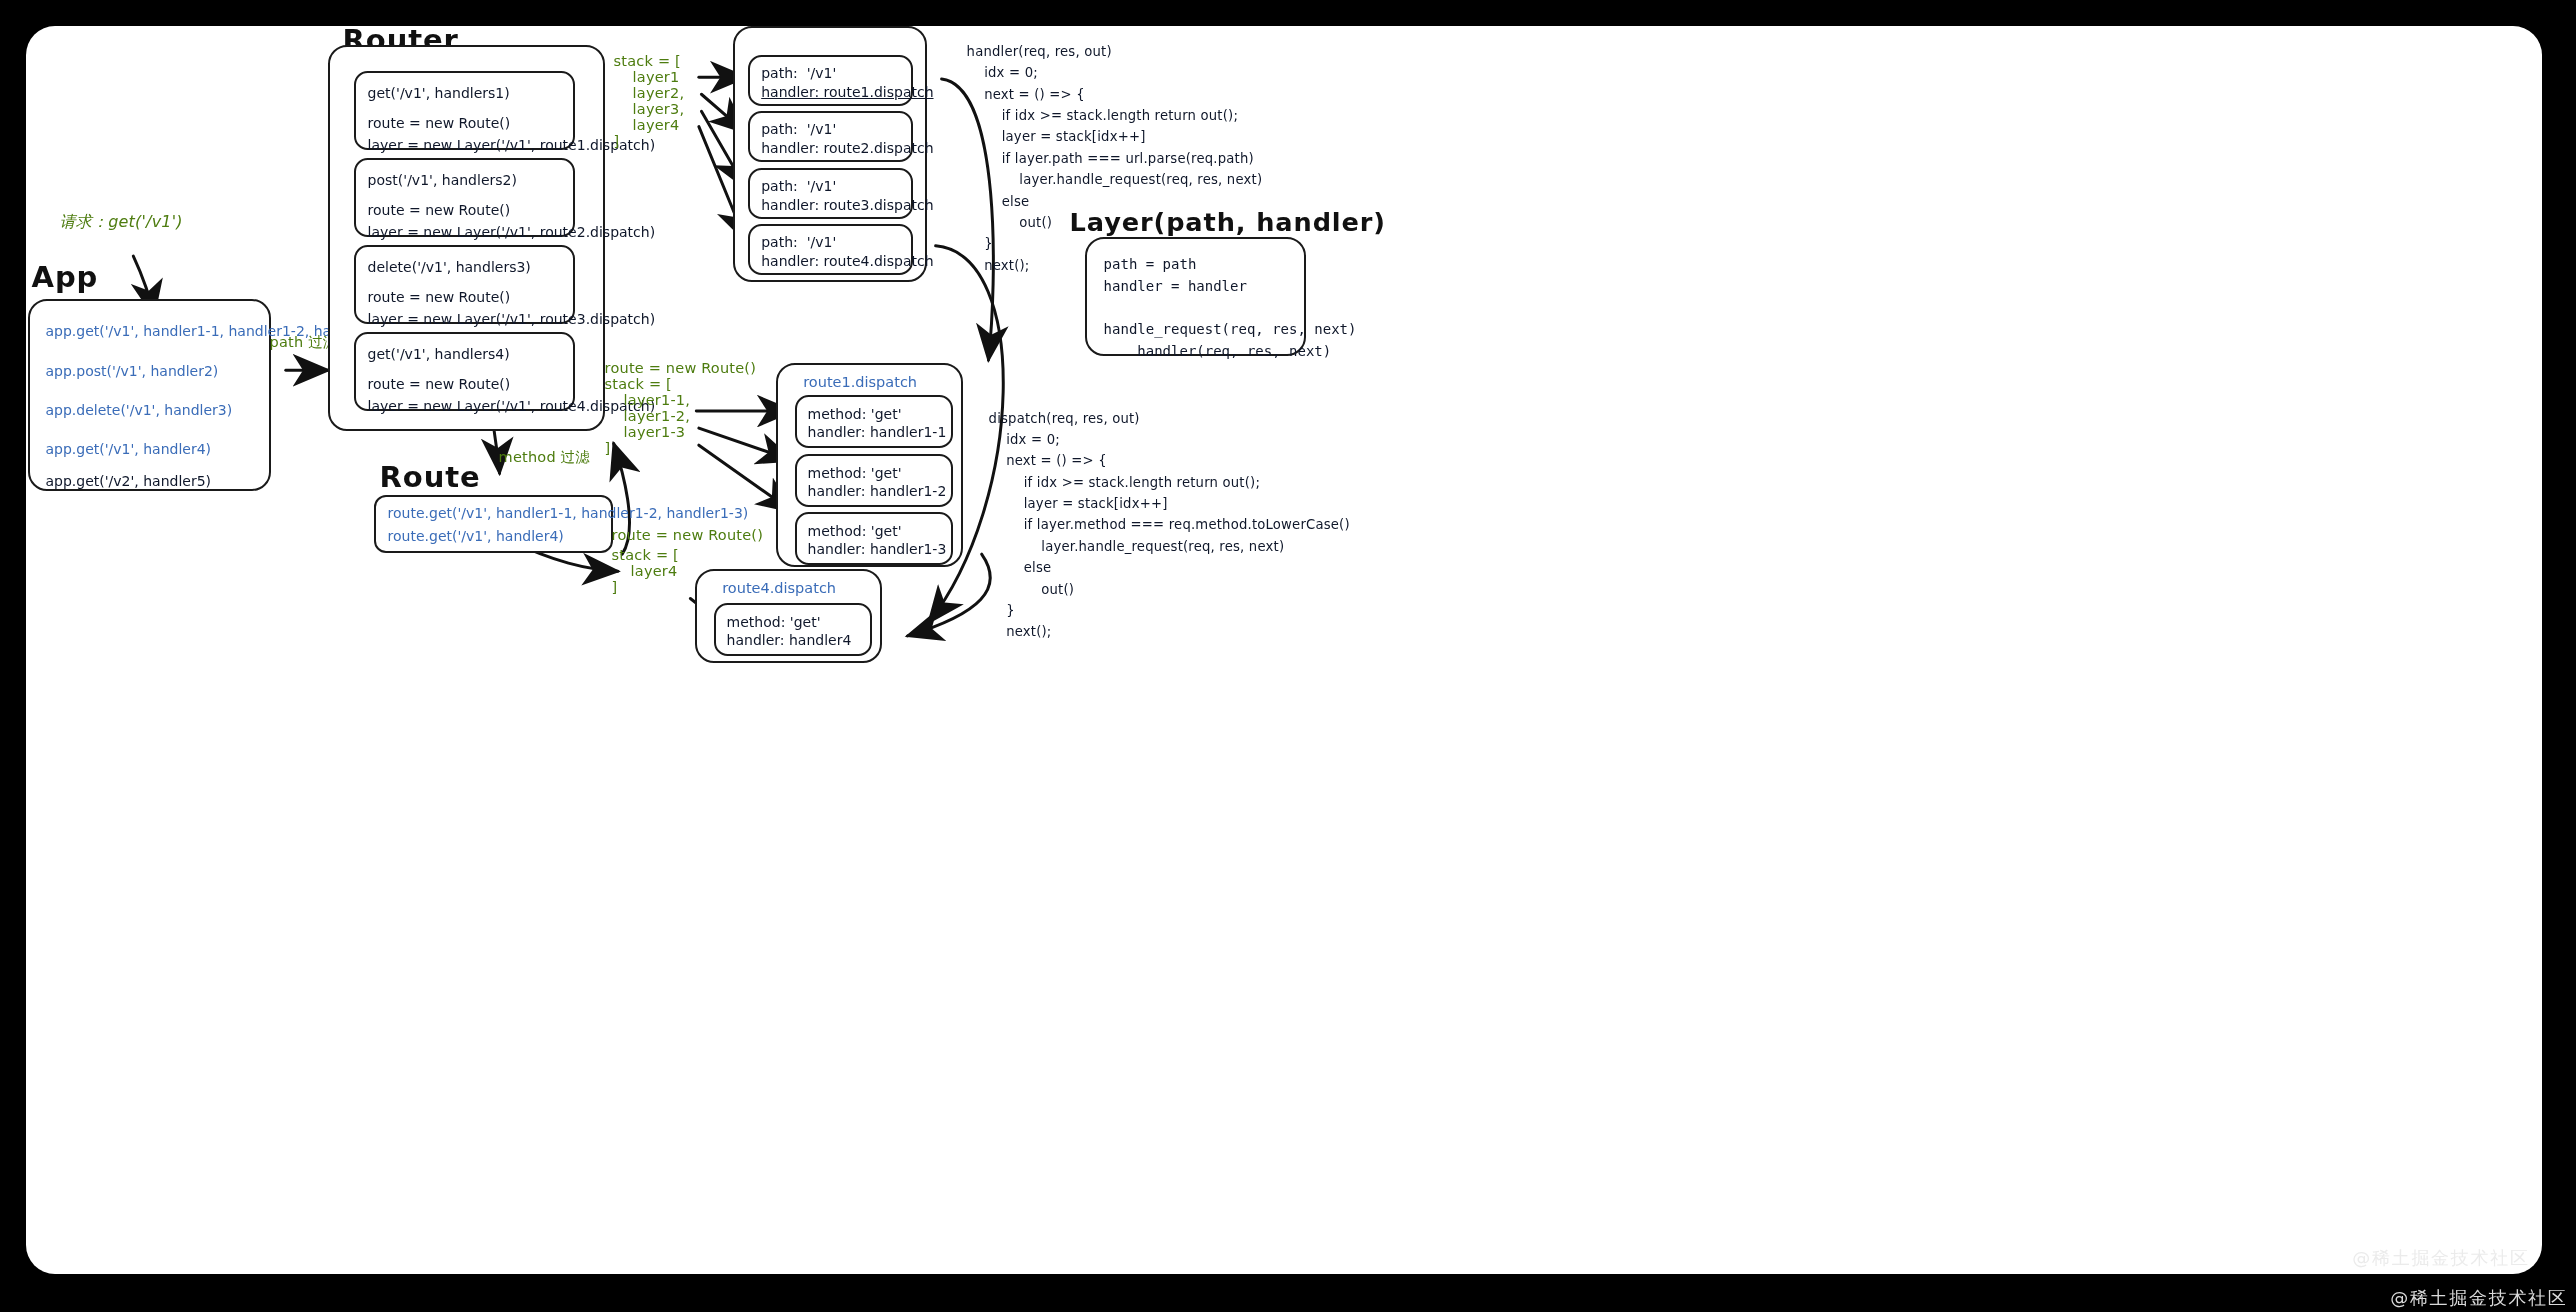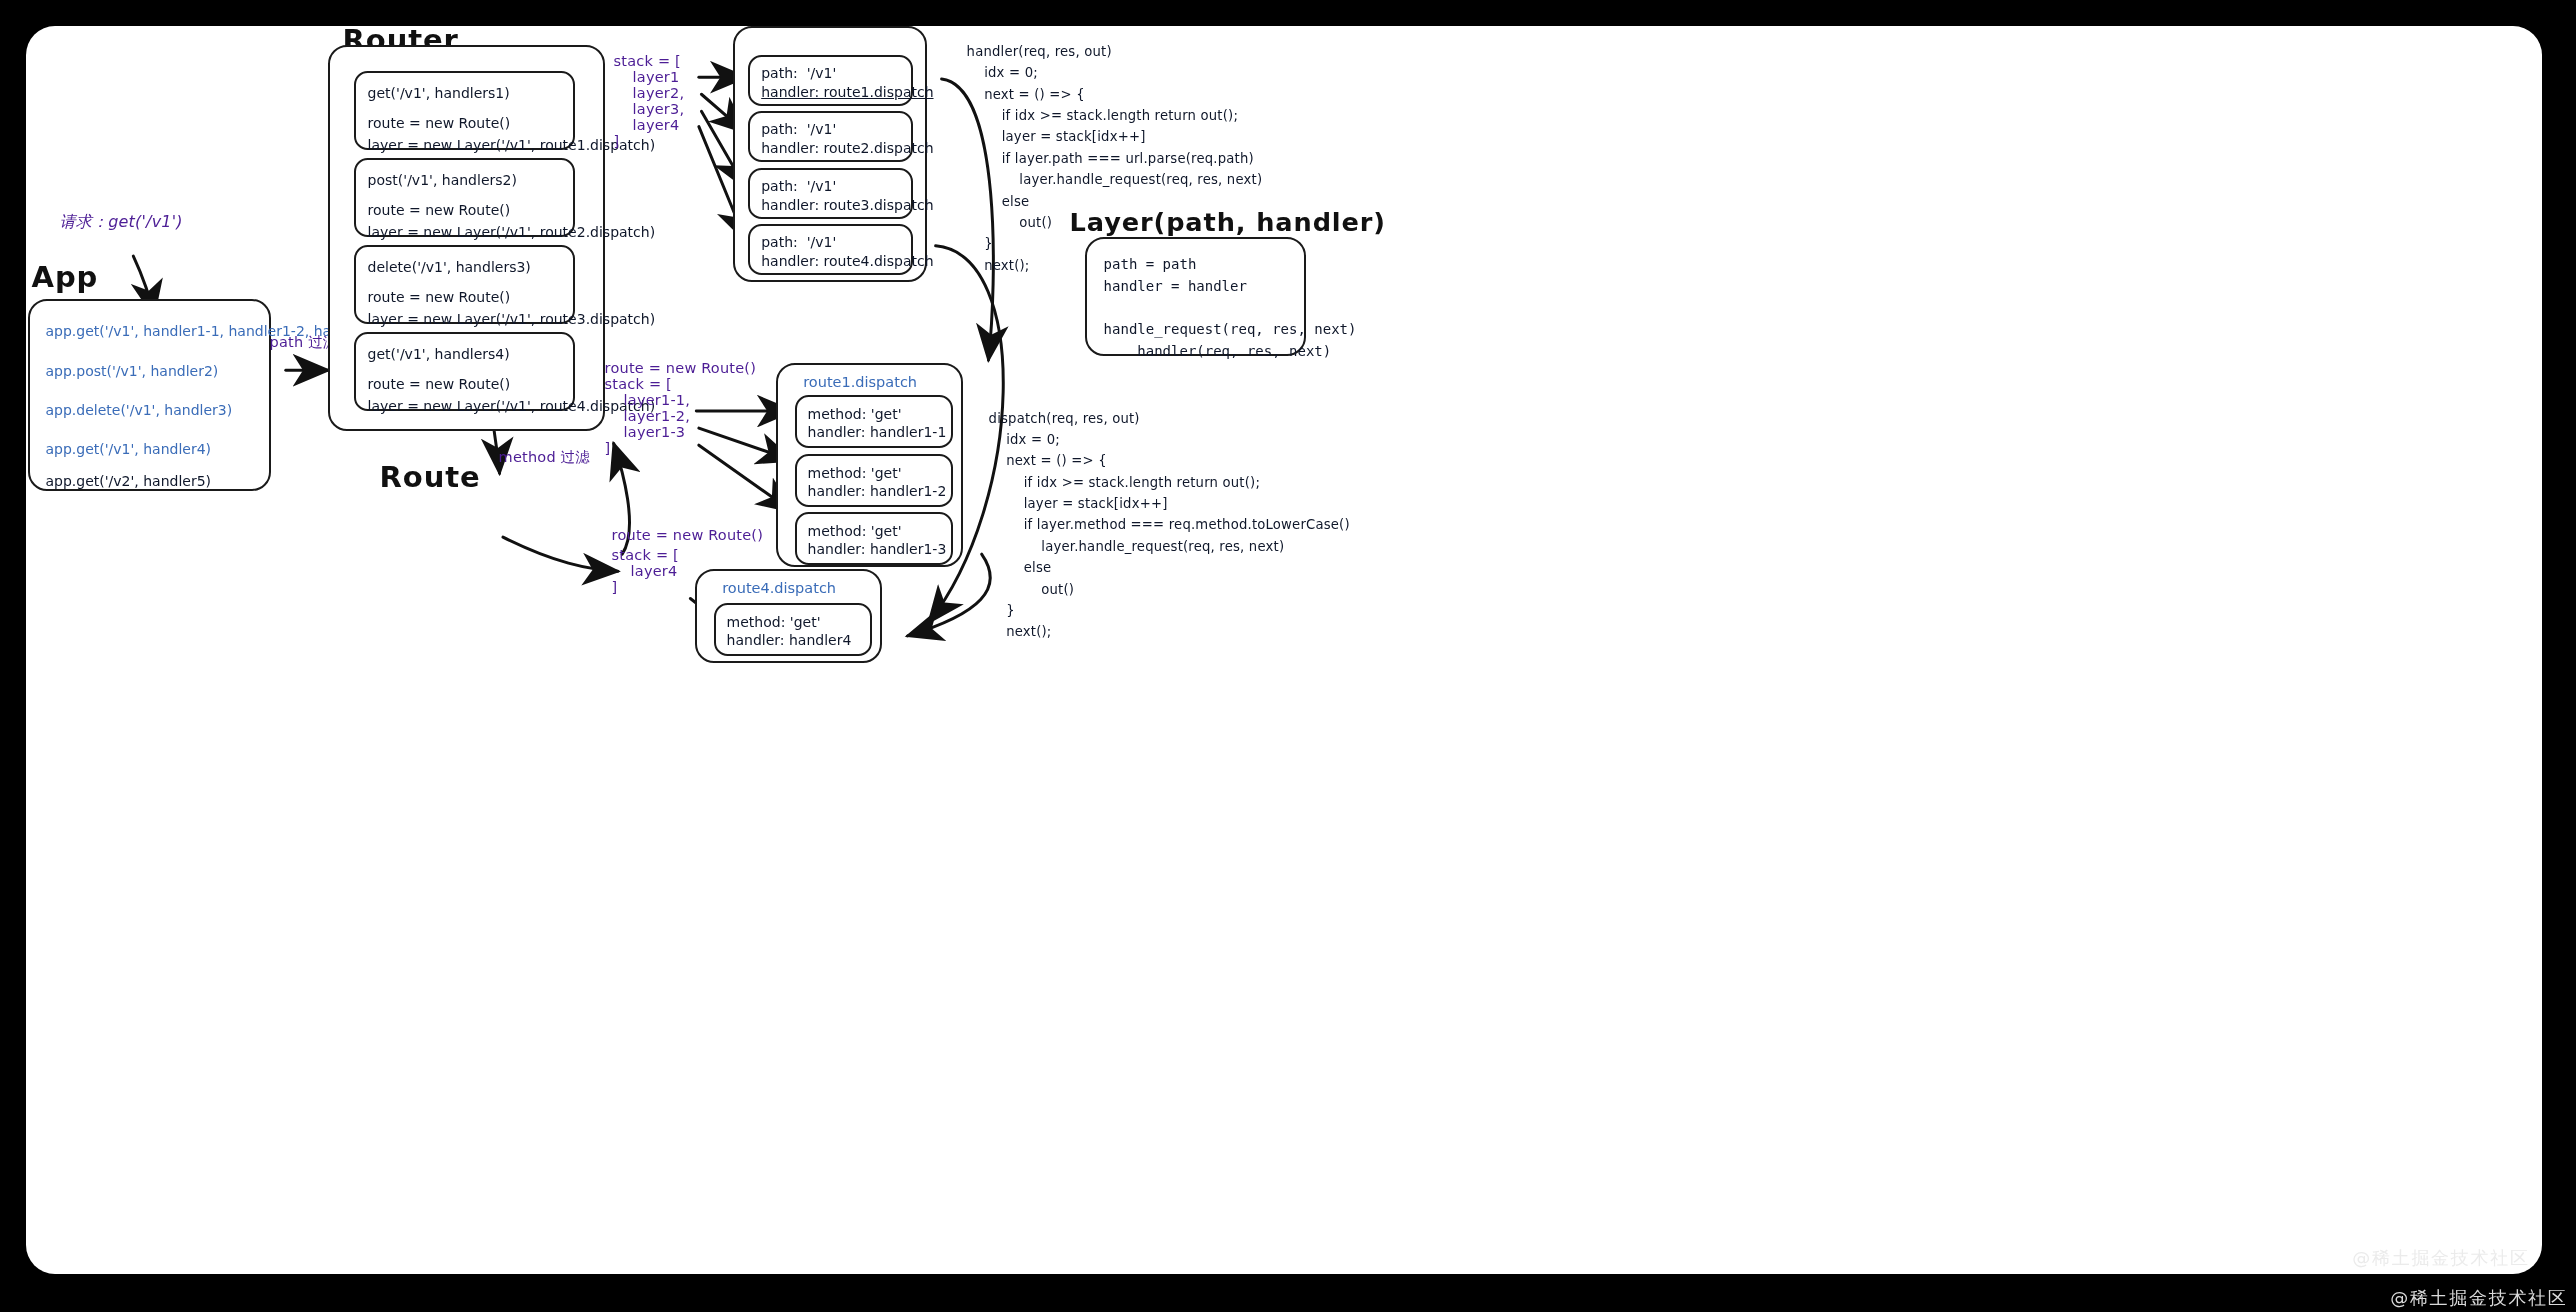--- a/index.html
+++ b/index.html
@@ -5,21 +5,21 @@
   html,body{margin:0;padding:0;background:#000;}
   body{width:2576px;height:1313px;overflow:hidden;font-family:"DejaVu Sans",sans-serif;}
   #canvas{position:absolute;left:25.6px;top:25.6px;width:2516px;height:1248px;background:#fff;border-radius:29px;overflow:hidden;}
   .abs{position:absolute;}
   .hand{font-family:"DejaVu Sans",sans-serif;color:#111;white-space:pre;letter-spacing:0.2px;}
   .title{font-size:29px;font-weight:700;letter-spacing:0.9px;}
   .box{position:absolute;border:2.6px solid #1a1a1a;border-radius:19px;background:#fff;box-sizing:border-box;}
   .box.thin{border-width:2.1px;}
   .code{font-size:14px;line-height:1.55;white-space:pre;color:#0f172a;}
   .blue{color:#3a6cb8;}
-  .lbl{font-size:14.5px;white-space:pre;color:#4c1d95;}
+  .lbl{font-size:14.5px;white-space:pre;color:#4d7c0f;}
   svg.ov{position:absolute;left:0;top:0;width:2516px;height:1248px;pointer-events:none;}
   .wm{position:absolute;right:12px;bottom:3.4px;color:#e9e9e9;font-size:18px;letter-spacing:1.7px;opacity:.9;}
 </style>
 </head>
 <body>
 
 <div id="canvas">
 
   <svg class="ov" viewBox="0 0 2954 1465">
     <defs>
@@ -177,20 +177,24 @@
         if layer.method === req.method.toLowerCase()
             layer.handle_request(req, res, next)
         else
             out()
     }
     next();</pre>
 
   <div class="abs hand lbl" style="left:473px;top:422px;">method 过滤</div>
 
   <div class="abs hand title" style="left:354px;top:434px;">Route</div>
+  <div class="box" style="left:348px;top:469px;width:239px;height:58px;border-radius:12px;">
+    <div class="abs code blue" style="left:12px;top:6.8px;">route.get('/v1', handler1-1, handler1-2, handler1-3)</div>
+    <div class="abs code blue" style="left:12px;top:29px;">route.get('/v1', handler4)</div>
+  </div>
 
   <div class="abs" style="left:586px;top:501px;">
     <div class="hand lbl">route = new Route()</div>
     <div class="hand lbl" style="margin-top:4.3px;">stack = [</div>
     <div class="hand lbl" style="margin-left:19px;">layer4</div>
     <div class="hand lbl">]</div>
   </div>
 
   <div class="box" style="left:669px;top:543px;width:187px;height:94px;">
     <div class="abs code blue" style="left:25.6px;top:6.8px;font-size:14.5px;">route4.dispatch</div>

